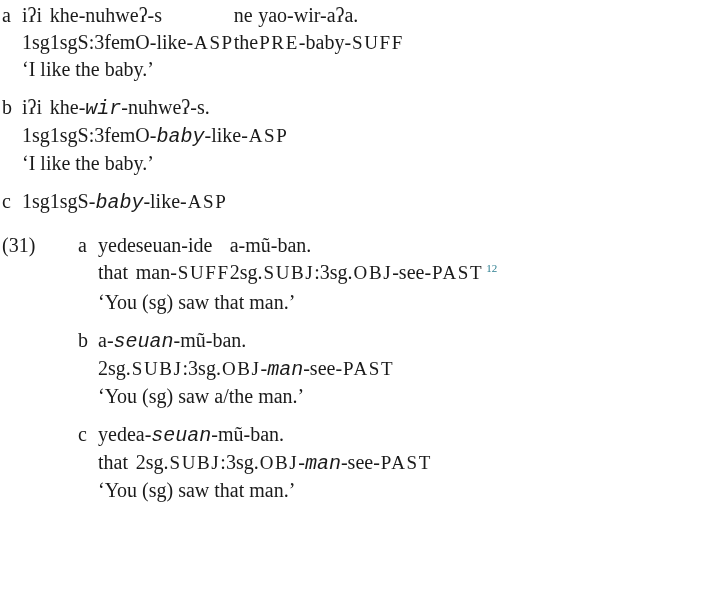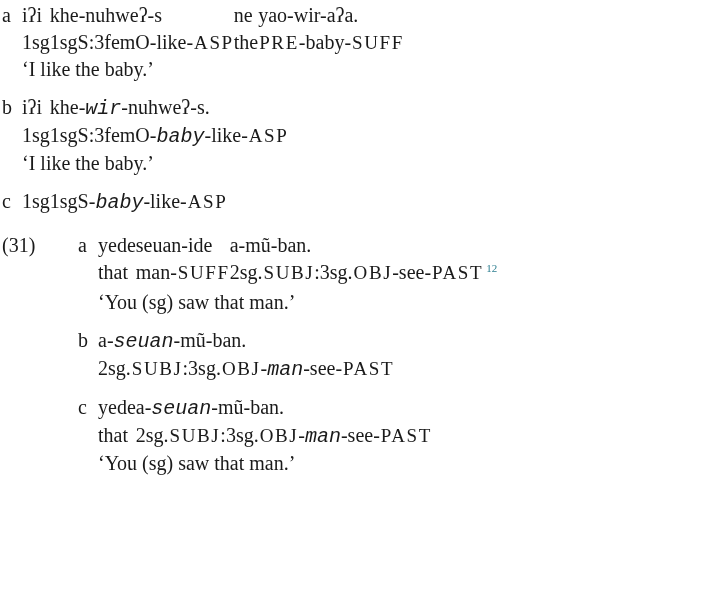--- a/index.html
+++ b/index.html
@@ -167,20 +167,21 @@
             <div class="letter">b</div>
             <div class="item-body">
               <div class="interlinear">
                 <div class="irow">
                   <div class="cell"><span>a-</span><span class="i">seuan</span><span>-mũ-ban.</span></div>
                 </div>
                 <div class="irow">
                   <div class="cell"><span>2sg.</span><span class="sc">SUBJ</span><span>:3sg.</span><span class="sc">OBJ</span><span>-</span><span class="i">man</span><span>-see-</span><span class="sc">PAST</span></div>
                 </div>
               </div>
+              <div class="translation">‘You (sg) saw a/the man.’</div>
             </div>
           </div>
           <div class="item">
             <div class="letter">c</div>
             <div class="item-body">
               <div class="interlinear">
                 <div class="irow">
                   <div class="cell"><span>yede</span></div>
                   <div class="cell"><span>a-</span><span class="i">seuan</span><span>-mũ-ban.</span></div>
                 </div>

